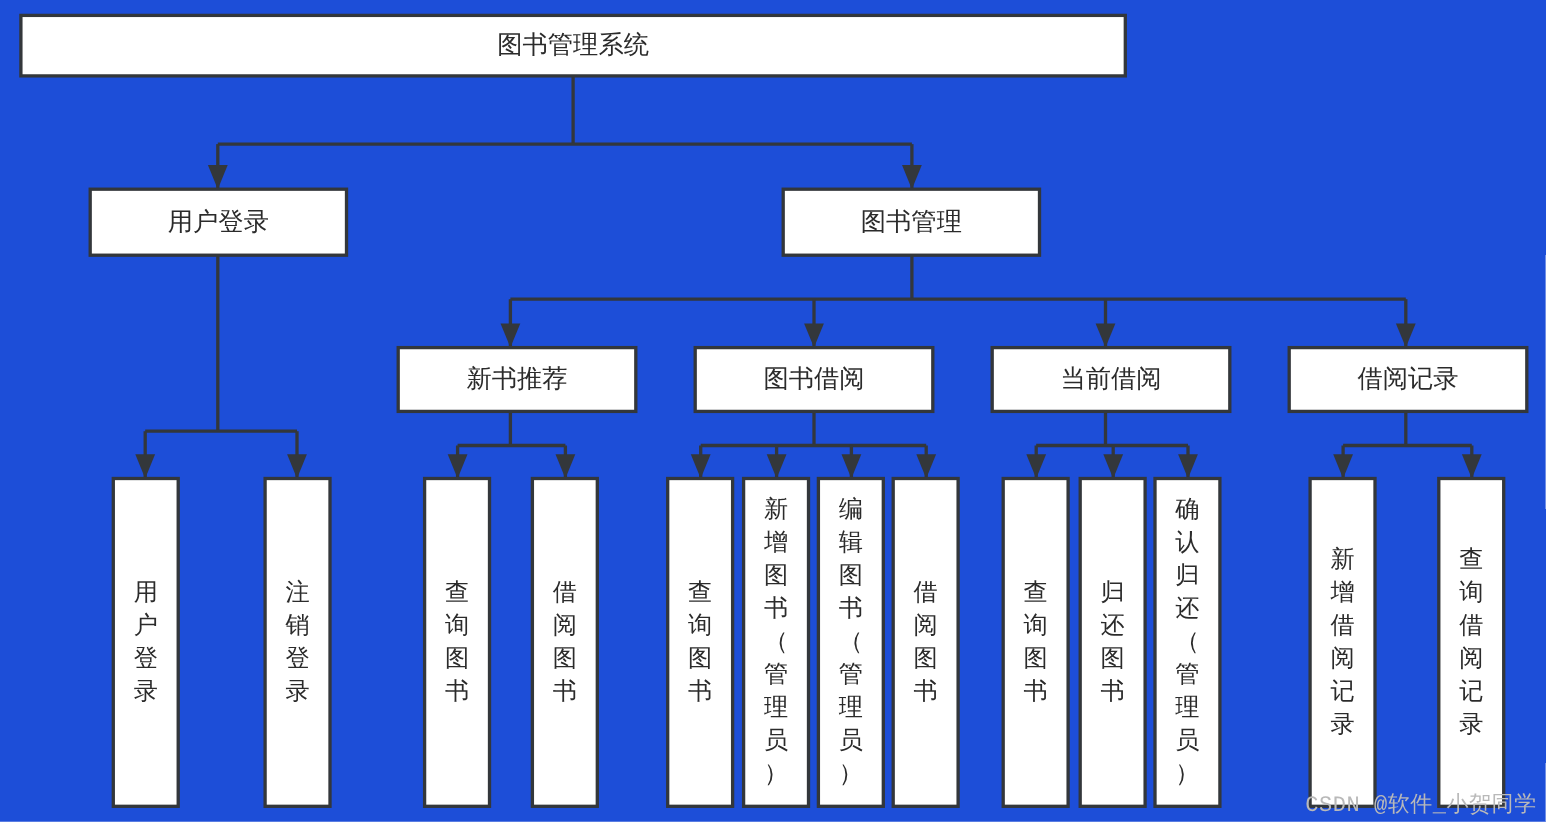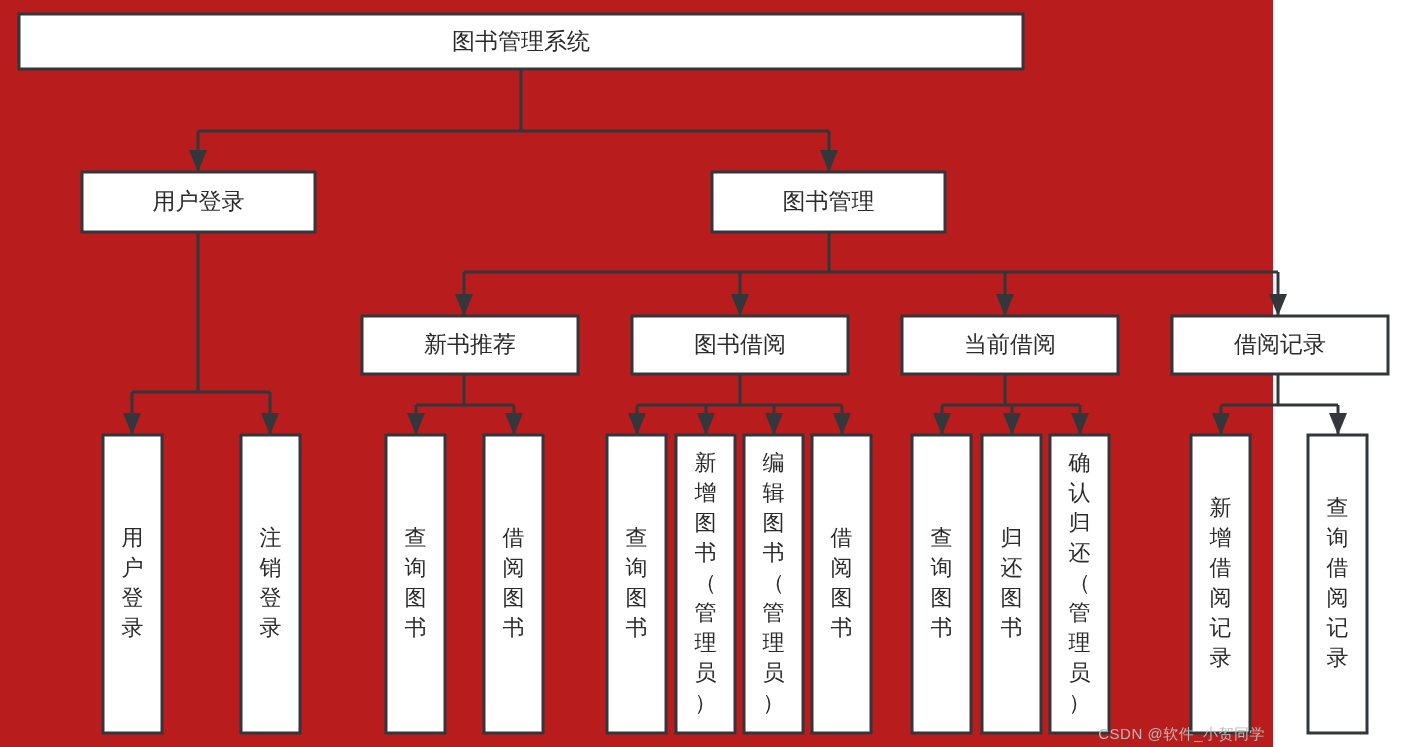--- a/index.html
+++ b/index.html
@@ -10,23 +10,23 @@
   }
   body {
     width: 1405px;
     height: 747px;
     font-family: "Liberation Sans", "DejaVu Sans", sans-serif;
     overflow: hidden;
     position: relative;
   }
   #diagram-root {
     position: relative;
-    width: 1273px;
+    width: 1405px;
     height: 747px;
-    background: #b91c1c;
+    background: #1d4ed8;
   }
   svg#flow-svg {
     position: absolute;
     left: 0;
     top: 0;
     width: 1405px;
     height: 747px;
     display: block;
   }
   .node-rect {
@@ -53,22 +53,22 @@
     dominant-baseline: middle;
     white-space: pre;
   }
   .node-label.vertical {
     font-size: 22px;
   }
   .watermark {
     position: absolute;
     right: 8px;
     bottom: 3px;
-    font-family: Liberation Sans, sans-serif;
-    font-size: 15px;
+    font-family: Liberation Mono, monospace;
+    font-size: 20px;
     color: #b9b9b9;
     letter-spacing: 0.5px;
     user-select: none;
     pointer-events: none;
   }
 </style>
 </head>
 <body>
 
 <div id="diagram-root">

